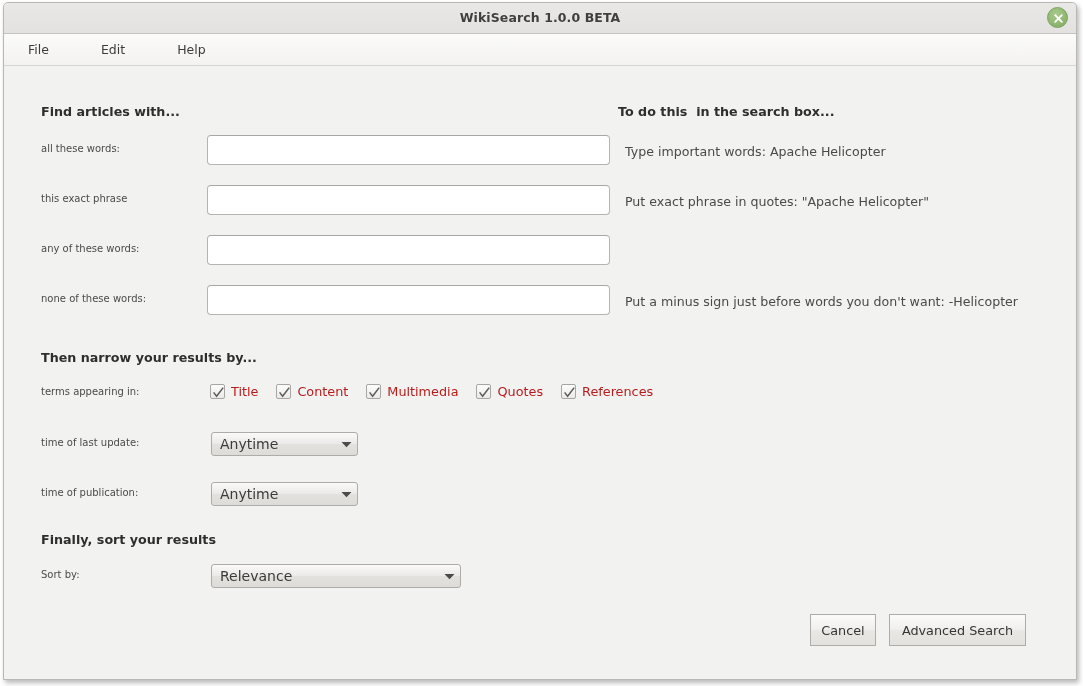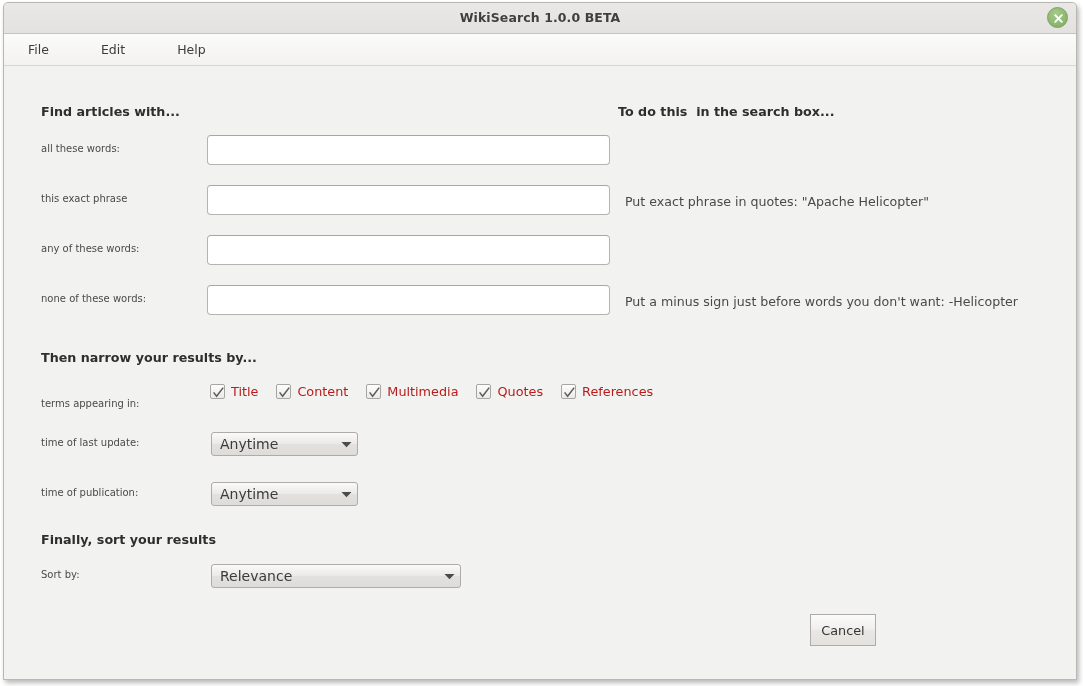--- a/index.html
+++ b/index.html
@@ -206,35 +206,36 @@
     <div class="menu-item">Help</div>
   </div>
 
   <div class="content">
 
     <div class="section-head" style="left:37px; top:38px;">Find articles with...</div>
     <div class="section-head" style="left:614px; top:38px;text-align:center;">To do this  in the search box...</div>
 
     <div class="row-label" style="left:37px; top:77px;">all these words:</div>
     <input class="text-input" style="left: 203px; top: 69px; width: 403px;" placeholder="">
+    <div class="hint" style="left:621px; top:78px;">Type important words: Apache Helicopter</div>
 
     <div class="row-label" style="left:37px; top:127px;">this exact phrase</div>
     <input class="text-input" style="left: 203px; top: 119px; width: 403px;" placeholder="">
     <div class="hint" style="left:621px; top:128px;">Put exact phrase in quotes: "Apache Helicopter"</div>
 
     <div class="row-label" style="left:37px; top:177px;">any of these words:</div>
     <input class="text-input" style="left: 203px; top: 169px; width: 403px;" placeholder="">
 
     <div class="row-label" style="left:37px; top:227px;">none of these words:</div>
     <input class="text-input" style="left: 203px; top: 219px; width: 403px;" placeholder="">
     <div class="hint" style="left:621px; top:228px;">Put a minus sign just before words you don't want: -Helicopter</div>
 
     <div class="section-head" style="left:37px; top:284px;">Then narrow your results by...</div>
 
-    <div class="row-label" style="left:37px; top:332px;text-align:right;">terms appearing in:</div>
+    <div class="row-label" style="left:37px; top:320px;text-align:right;">terms appearing in:</div>
 
     <div class="cbx-group" style="left:206px; top:318px;">
       <div class="cbx-item">
         <span class="cbx-box">
           <svg width="13" height="13" viewBox="0 0 13 13">
             <path d="M1.6 6.4 L4.6 10.2 L11.2 1.6" fill="none" stroke="#5a5a58" stroke-width="1.5"></path>
           </svg>
         </span>
         <span class="cbx-label">Title</span>
       </div>
@@ -298,15 +299,16 @@
     <div class="dropdown" style="left:207px; top:498px; width:250px;">
       <span class="dd-value">Relevance</span>
       <span class="dd-arrow">
         <svg width="11" height="7" viewBox="0 0 11 7">
             <path d="M0.5 1 L10.5 1 L5.5 6.3 Z" fill="#4b4b4a"></path>
           </svg>
       </span>
     </div>
 
     <div class="btn" style="left:806px; top:548px; width:66px;">Cancel</div>
+    <div class="btn" style="left:885px; top:548px; width:137px;">Advanced Search</div>
 
   </div>
 </div>
 
 </body></html>

